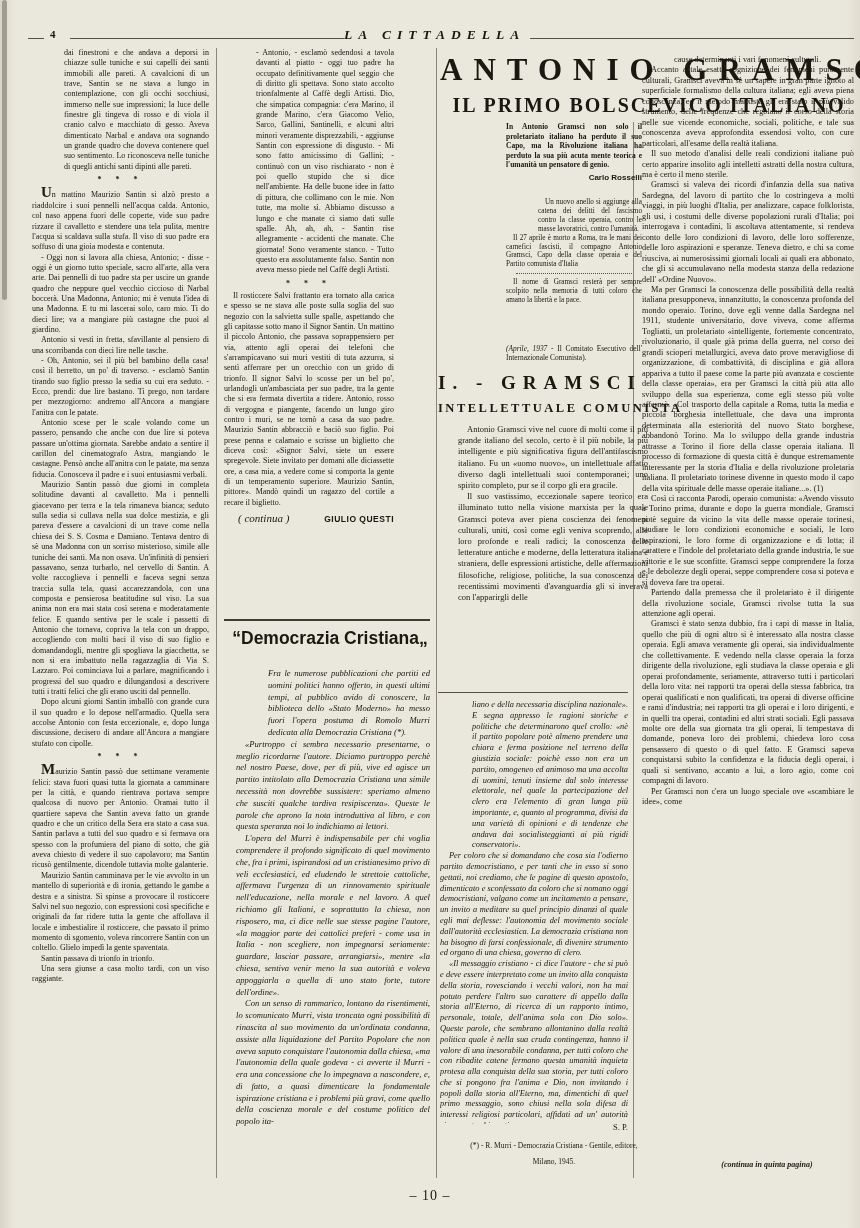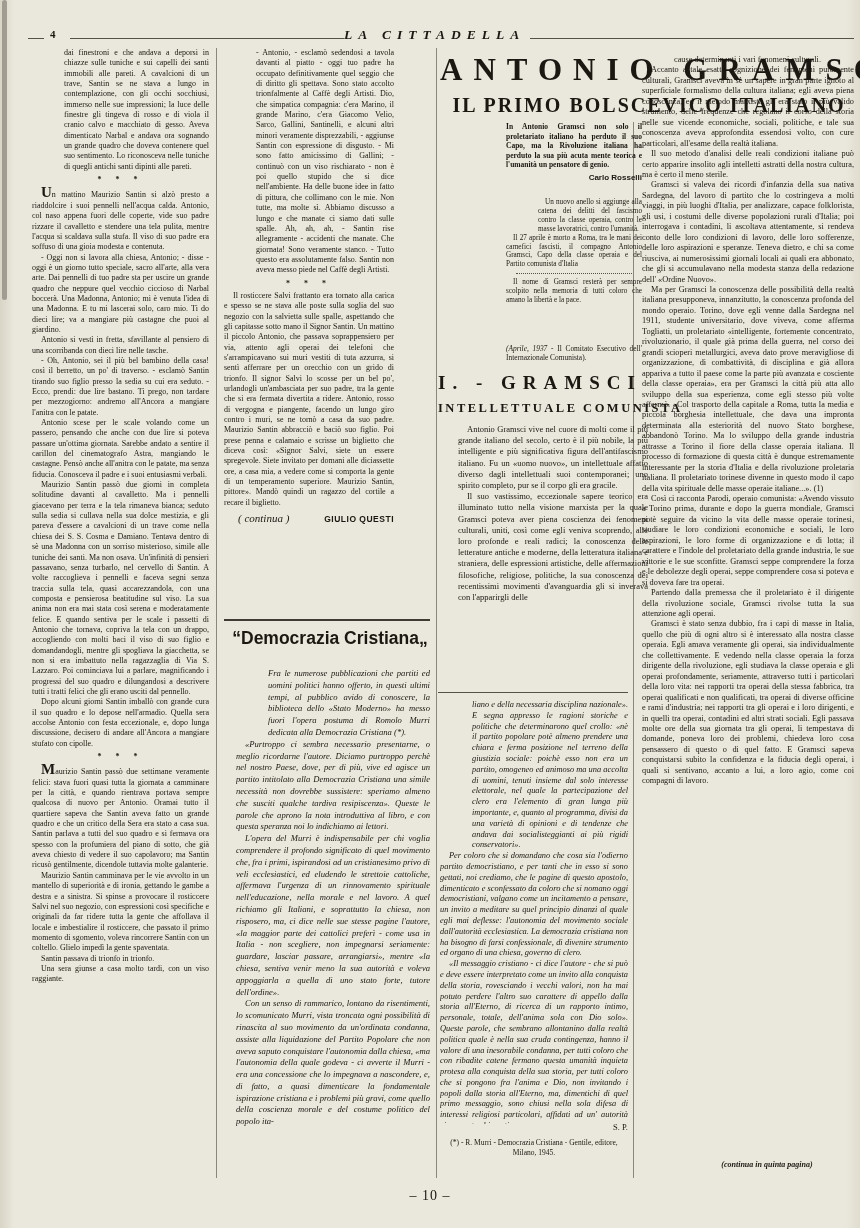--- a/index.html
+++ b/index.html
@@ -35,21 +35,21 @@
   .section-title{position:absolute;text-align:center;font-weight:bold;font-size:19px;letter-spacing:7px;white-space:nowrap;}
   .section-subtitle{position:absolute;text-align:center;font-weight:bold;font-size:12.5px;letter-spacing:2.5px;white-space:nowrap;}
   .col-gramsci{font-size:8.5px;line-height:11.2px;padding-left:20px;}
   .col-gramsci-right{font-size:8.3px;line-height:10.45px;}
   .dem-headline{position:absolute;text-align:center;font-family:"Liberation Sans",sans-serif;
     font-weight:bold;font-size:17.5px;white-space:nowrap;}
   .italic-col .para{font-style:italic;}
   .col-dem-left{font-size:8.6px;line-height:11.8px;}
   .col-dem-right{font-size:8.4px;line-height:10.8px;}
   .sp-sig{position:absolute;text-align:right;font-size:8.5px;}
-  .footnote{position:absolute;font-size:7.5px;line-height:10px;text-align:center;}
+  .footnote{position:absolute;font-size:7.5px;line-height:16px;text-align:center;padding-left:20px;}
   .continua-note{position:absolute;text-align:center;font-style:italic;font-weight:bold;font-size:8px;}
   .footer-pageno{position:absolute;text-align:center;font-size:14px;letter-spacing:1px;}
 </style>
 </head>
 <body>
 
 <div class="page">
   <div class="streak"></div>
 
   <div class="hrule" style="left:28px;top:38px;width:16px;"></div>
@@ -119,20 +119,21 @@
 
   <div class="col col-gramsci-right" style="left:642px;top:55px;width:212px;height:1100px;">
       <p class="para noindent">cause determinanti i vari fenomeni culturali.</p>
       <p class="para">Accanto a tale esatta cognizione dei fenomeni puramente culturali, Gramsci aveva in sè un sapere in gran parte ignoto al superficiale formalismo della cultura italiana; egli aveva piena conoscenza, ed il metodo marxista gli era stato il più valido strumento, delle frequenze che regolano il corso della storia nelle sue vicende economiche, sociali, politiche, e tale sua conoscenza aveva approfondita essendosi volto, con cure particolari, all'esame della realtà italiana.</p>
       <p class="para">Il suo metodo d'analisi delle reali condizioni italiane può certo apparire insolito agli intelletti astratti della nostra cultura, ma è certo il meno sterile.</p>
       <p class="para">Gramsci si valeva dei ricordi d'infanzia della sua nativa Sardegna, del lavoro di partito che lo costringeva a molti viaggi, in più luoghi d'Italia, per analizzare, capace folklorista, gli usi, i costumi delle diverse popolazioni rurali d'Italia; poi interrogava i contadini, li ascoltava attentamente, si rendeva conto delle loro condizioni di lavoro, delle loro sofferenze, delle loro aspirazioni e speranze. Teneva dietro, e chi sa come riusciva, ai numerosissimi giornali locali ai quali era abbonato, che gli si accumulavano nella modesta stanza della redazione dell' «Ordine Nuovo».</p>
       <p class="para">Ma per Gramsci la conoscenza delle possibilità della realtà italiana presupponeva, innanzitutto, la conoscenza profonda del mondo operaio. Torino, dove egli venne dalla Sardegna nel 1911, studente universitario, dove viveva, come afferma Togliatti, un proletariato «intelligente, fortemente concentrato, rivoluzionario, il quale già prima della guerra, nel corso dei grandi scioperi metallurgici, aveva dato prove meravigliose di organizzazione, di combattività, di disciplina e già allora appariva a tutto il paese come la parte più avanzata e cosciente della classe operaia», era per Gramsci la città più atta allo sviluppo della sua esperienza, come egli stesso più volte affermò. «Col trasporto della capitale a Roma, tutta la media e piccola borghesia intellettuale, che dava una impronta determinata alla esteriorità del nuovo Stato borghese, abbandonò Torino. Ma lo sviluppo della grande industria attrasse a Torino il fiore della classe operaia italiana. Il processo di formazione di questa città è dunque estremamente interessante per la storia d'Italia e della rivoluzione proletaria italiana. Il proletariato torinese divenne in questo modo il capo della vita spirituale delle masse operaie italiane...». (1)</p>
       <p class="para">Così ci racconta Parodi, operaio comunista: «Avendo vissuto a Torino prima, durante e dopo la guerra mondiale, Gramsci potè seguire da vicino la vita delle masse operaie torinesi, studiare le loro condizioni economiche e sociali, le loro aspirazioni, le loro forme di organizzazione e di lotta; il carattere e l'indole del proletariato della grande industria, le sue vittorie e le sue sconfitte. Gramsci seppe comprendere la forza e le debolezze degli operai, seppe comprendere cosa si poteva e si doveva fare tra operai.</p>
       <p class="para">Partendo dalla premessa che il proletariato è il dirigente della rivoluzione sociale, Gramsci rivolse tutta la sua attenzione agli operai.</p>
       <p class="para">Gramsci è stato senza dubbio, fra i capi di masse in Italia, quello che più di ogni altro si è interessato alla nostra classe operaia. Egli amava veramente gli operai, sia individualmente che collettivamente. E vedendo nella classe operaia la forza dirigente della rivoluzione, egli studiava la classe operaia e gli operai profondamente, seriamente, attraverso tutti i particolari della loro vita: nei rapporti tra operai della stessa fabbrica, tra operai qualificati e non qualificati, tra operai di diverse officine e rami d'industria; nei rapporti tra gli operai e i loro dirigenti, e in quelli tra operai, contadini ed altri strati sociali. Egli passava molte ore della sua giornata tra gli operai, li tempestava di domande, poneva loro dei problemi, chiedeva loro cosa pensassero di questo o di quel fatto. E Gramsci sapeva conquistarsi subito la confidenza e la fiducia degli operai, i quali si sentivano, accanto a lui, a loro agio, come coi compagni di lavoro.</p>
+      <p class="para">Per Gramsci non c'era un luogo speciale ove «scambiare le idee», come</p>
     </div>
   <div class="continua-note" style="left:680px;top:1160px;width:174px;">(continua in quinta pagina)</div>
 
   <div class="hrule thick" style="left:224px;top:619px;width:206px;"></div>
   <div class="dem-headline" style="left:228px;top:628px;width:204px;">“Democrazia Cristiana„</div>
 
   <div class="col col-dem-left italic-col" style="left:236px;top:668px;width:194px;height:508px;">
       <p class="para noindent">Fra le numerose pubblicazioni che partiti ed uomini politici hanno offerto, in questi ultimi tempi, al pubblico avido di conoscere, la biblioteca dello «Stato Moderno» ha messo fuori l'opera postuma di Romolo Murri dedicata alla Democrazia Cristiana (*).</p>
       <p class="para">«Purtroppo ci sembra necessario presentarne, o meglio ricordarne l'autore. Diciamo purtroppo perchè nel nostro Paese, dove, per di più, vive ed agisce un partito intitolato alla Democrazia Cristiana una simile necessità non dovrebbe sussistere: speriamo almeno che susciti qualche tardiva resipiscenza». Queste le parole che aprono la nota introduttiva al libro, e con questa speranza noi lo indichiamo ai lettori.</p>
       <p class="para">L'opera del Murri è indispensabile per chi voglia comprendere il profondo significato di quel movimento che, fra i primi, ispirandosi ad un cristianesimo privo di veli ecclesiastici, ed eludendo le strettoie cattoliche, affermava l'urgenza di un rinnovamento spirituale nell'educazione, nella morale e nel lavoro. A quel richiamo gli Italiani, e soprattutto la chiesa, non risposero, ma, ci dice nelle sue stesse pagine l'autore, «la maggior parte dei cattolici preferì - come usa in Italia - non scegliere, non impegnarsi seriamente: guardare, lasciar passare, arrangiarsi», mentre «la chiesa, sentiva venir meno la sua autorità e voleva appoggiarla a quella di uno stato forte, tutore dell'ordine».</p>

